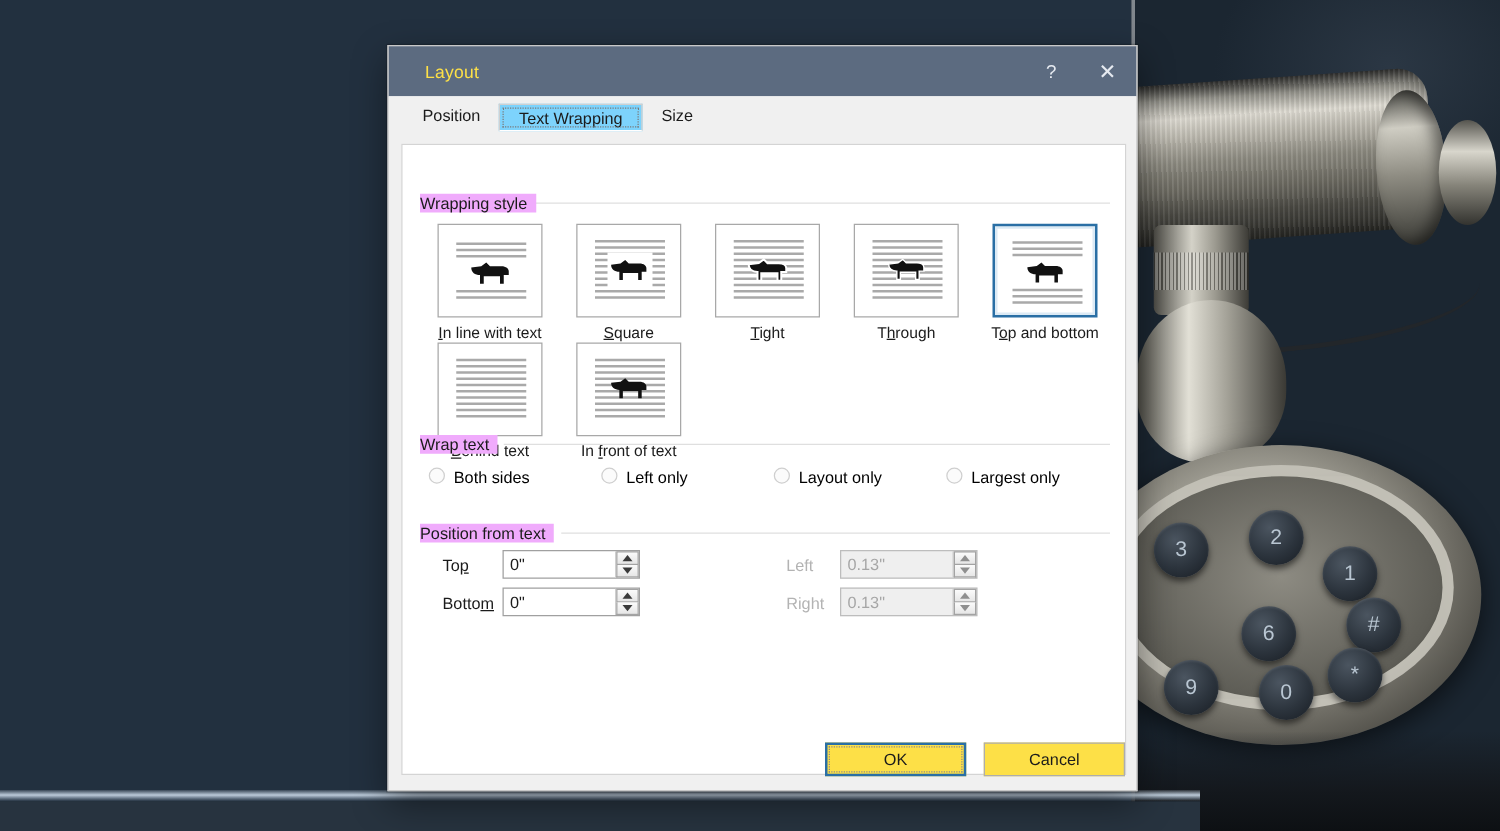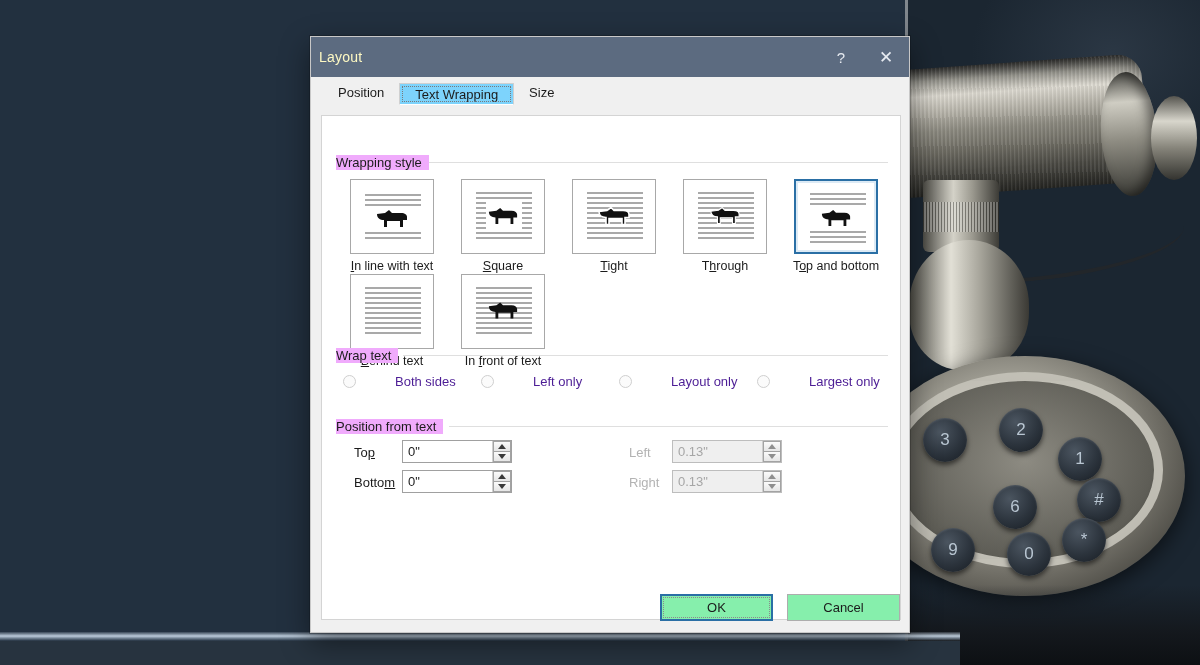--- a/index.html
+++ b/index.html
@@ -205,23 +205,23 @@
     box-shadow: 0 0 0 1px rgba(0,0,0,.18), 0 10px 28px rgba(0,0,0,.45);
   }
   .titlebar {
     height: 40px;
     background: #5c6b80;
     display: flex;
     align-items: center;
     position: relative;
   }
   .title-text {
-    color: #fef9c3;
+    color: #fde047;
     font-size: 14px;
-    margin-left: 8px;
+    margin-left: 29px;
     letter-spacing: .2px;
   }
   .title-btns {
     position: absolute;
     right: 0; top: 0;
     height: 40px;
     display: flex;
     align-items: center;
   }
   .title-btn {
@@ -325,24 +325,22 @@
     position: absolute;
     left: 50%;
     transform: translateX(-50%);
   }
 
   
   .radio-row { position: absolute; left: 14px; top: 258px; width: 552px; }
   .radio {
     position: absolute;
     display: flex;
-    align-items: center;
     font-size: 13px;
-    color: #4c1d95;
-    gap: 32px;
+    color: #000000;
   }
   .radio .dot {
     width: 13px; height: 13px;
     border-radius: 50%;
     border: 1px solid #cfcfcf;
     background: #fbfbfb;
     margin-right: 7px;
     box-sizing: border-box;
   }
 
@@ -403,21 +401,21 @@
     border-top: 5px solid #3a3a3a;
   }
   .spin.disabled .tri-up { border-bottom-color: #8f8f8f; }
   .spin.disabled .tri-down { border-top-color: #8f8f8f; }
 
   
   .btn {
     position: absolute;
     width: 113px;
     height: 27px;
-    background: #86efac;
+    background: #fde047;
     border: 1px solid #adadad;
     box-sizing: border-box;
     font-size: 13px;
     color: #1b1b1b;
     display: flex;
     align-items: center;
     justify-content: center;
   }
   .btn.primary {
     border: 2px solid #2a6fa5;

